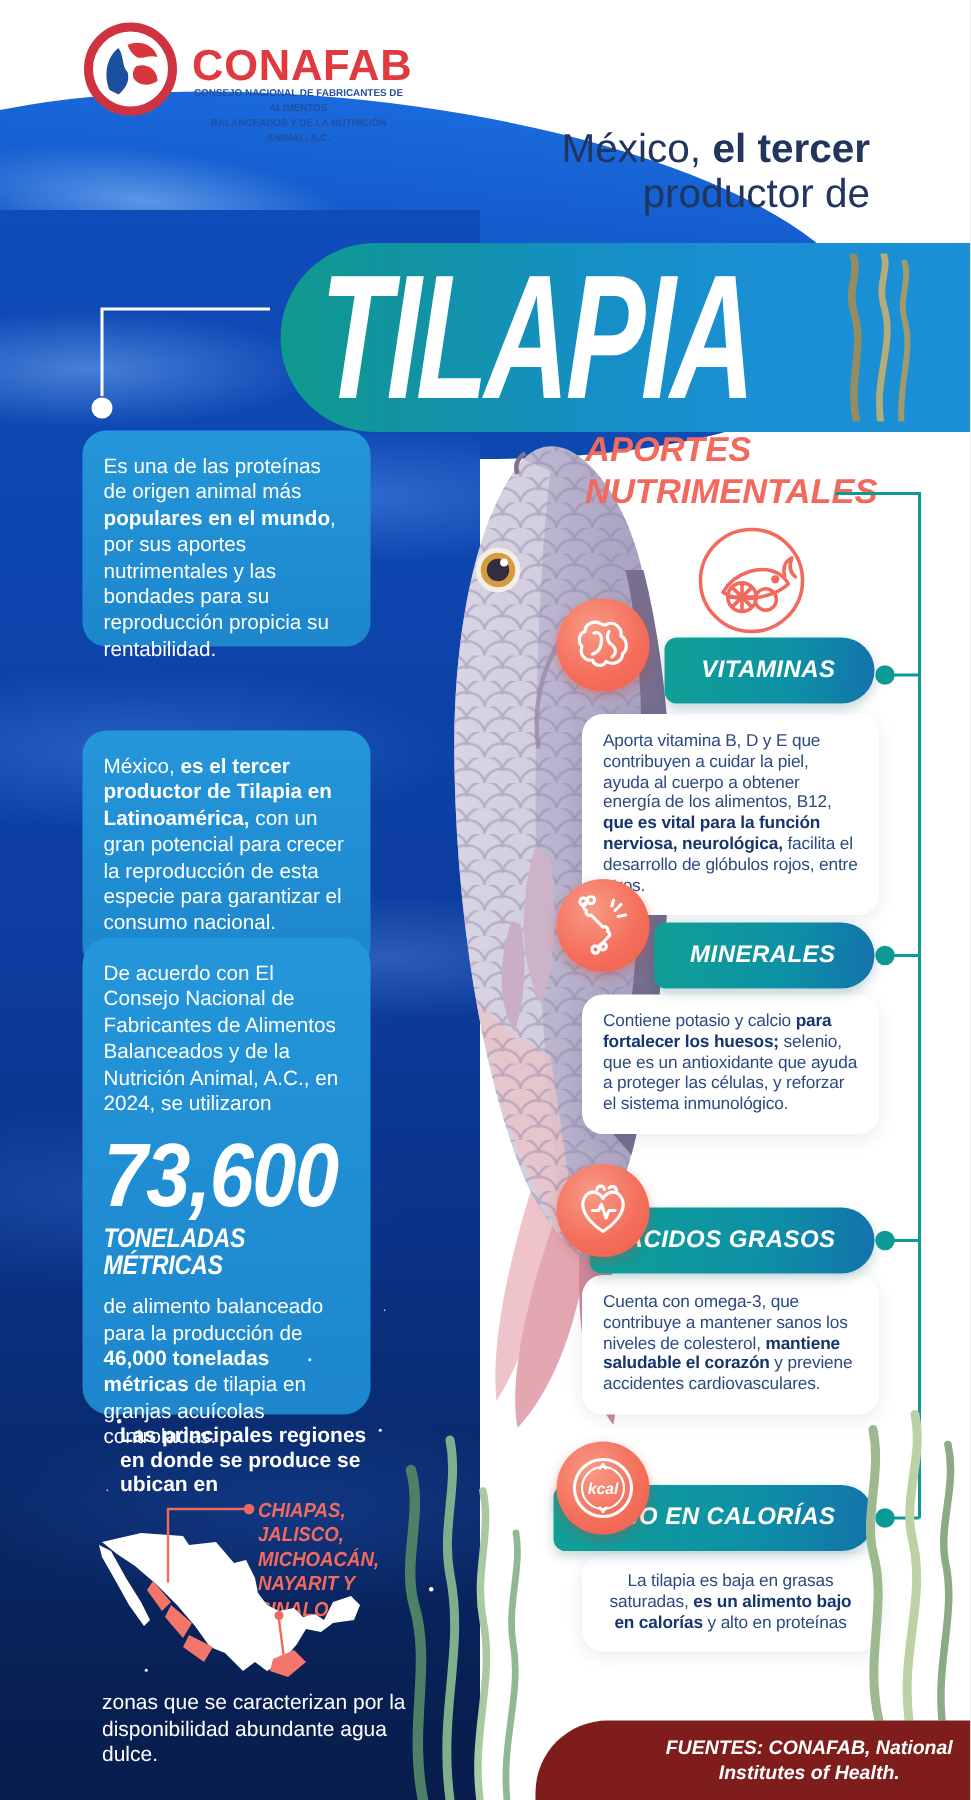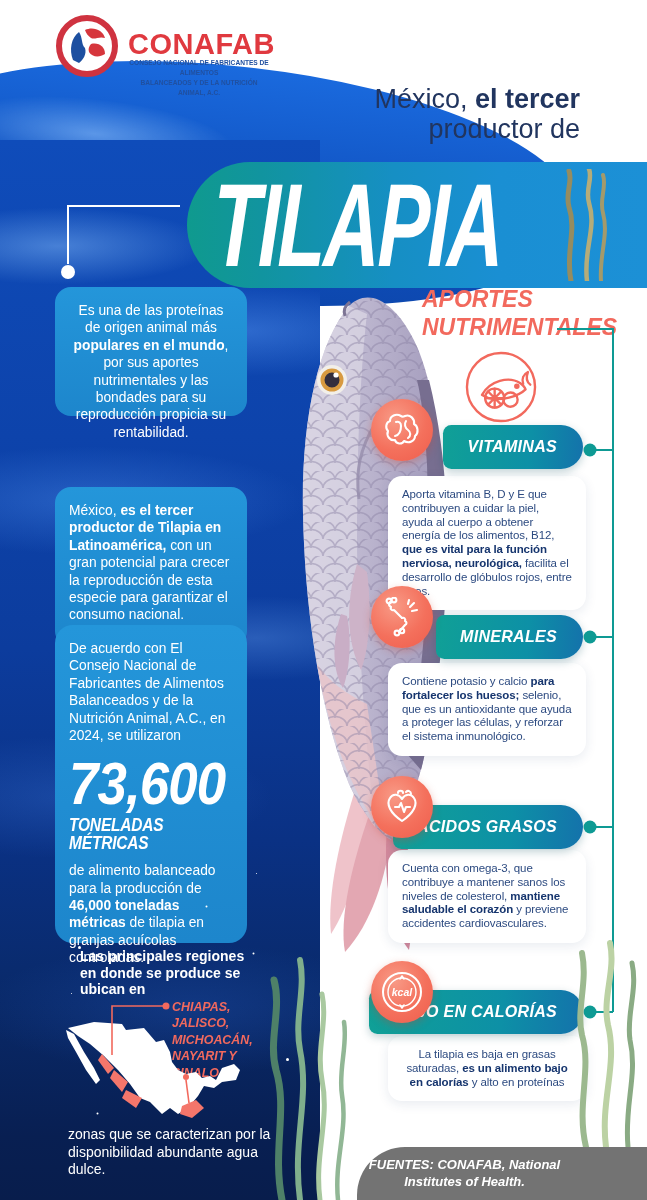--- a/index.html
+++ b/index.html
@@ -40,21 +40,21 @@
   .banner-word{display:inline-block;margin-left:26px;font-size:118px;font-weight:800;font-style:italic;
     color:#ffffff;letter-spacing:-3px;transform:scaleX(.66) skewX(-2deg);transform-origin:left center;
     line-height:1;white-space:nowrap;}
   .banner-weed{position:absolute;right:34px;top:7px;}
 
   
   .bcard{position:absolute;left:55px;width:192px;box-sizing:border-box;padding:15px 14px;z-index:3;
     border-radius:16px;background:linear-gradient(180deg,#2496da 0%,#1d86cc 100%);
     color:#ffffff;font-size:13.8px;line-height:1.26;}
   .bcard b{font-weight:800;}
-  .card1{top:287px;height:129px;text-align:center;}
+  .card1{top:287px;height:144px;}
   .card2{top:455px;height:160px;margin-top:32px;}
   .card3{top:625px;height:318px;border-radius:18px;}
   .stat-value{display:inline-block;font-size:60px;font-weight:800;font-style:italic;line-height:1;
     transform:scaleX(.88);transform-origin:left center;margin:10px 0 2px 0;letter-spacing:-1px;}
   .stat-unit{display:inline-block;font-size:18px;font-weight:800;font-style:italic;line-height:1;
     transform:scaleX(.86);transform-origin:left center;margin-bottom:10px;letter-spacing:-.2px;}
 
   
   .regions-heading{position:absolute;left:80px;top:948px;width:172px;z-index:3;
     color:#ffffff;font-size:14px;font-weight:700;line-height:1.18;}
@@ -67,42 +67,42 @@
   .dots{position:absolute;left:0;top:0;width:3px;height:3px;border-radius:50%;z-index:3;background:transparent;
     box-shadow:78px 946px 0 0 #fff,252px 952px 0 -.5px #fff,300px 982px 0 0 #fff,
                96px 1112px 0 -.5px #fff,286px 1058px 0 0 #fff,70px 992px 0 -1px #fff,
                205px 905px 0 -.5px #fff,255px 872px 0 -1px #fff;}
 
   
   .fish{position:absolute;left:287px;top:284px;z-index:2;}
 
   
   .nut-title{position:absolute;left:390px;top:286px;z-index:5;color:#f2695d;font-size:23px;
-    font-weight:800;font-style:italic;line-height:1.2;white-space:pre-line;margin-left:32px;}
+    font-weight:800;font-style:italic;line-height:1.2;white-space:pre-line;}
   .fish-badge{position:absolute;left:463px;top:349px;z-index:5;}
   .pill{position:absolute;right:64px;height:44px;line-height:44px;z-index:4;
     padding:0 26px 0 24px;border-radius:9px 24px 24px 9px;white-space:nowrap;
     background:linear-gradient(95deg,#10a096 0%,#0d90a6 62%,#1472ab 100%);
     color:#ffffff;font-size:16px;font-weight:800;font-style:italic;letter-spacing:.3px;
     box-shadow:0 3px 8px rgba(10,80,90,.25);}
   .pill-v{top:425px;} .pill-m{top:615px;} .pill-a{top:805px;} .pill-b{top:990px;}
   .icirc{position:absolute;left:371px;width:62px;height:62px;border-radius:50%;z-index:5;
     background:radial-gradient(circle at 38% 32%,#f89a86 0%,#f4705c 55%,#ef5d4c 100%);
     display:flex;align-items:center;justify-content:center;box-shadow:0 3px 8px rgba(200,70,50,.35);}
   .ic-v{top:399px;} .ic-m{top:586px;} .ic-a{top:776px;} .ic-b{top:961px;}
   .ncard{position:absolute;left:388px;width:198px;box-sizing:border-box;z-index:3;
     padding:12px 14px;border-radius:14px;background:#ffffff;
     box-shadow:0 3px 12px rgba(30,60,110,.10);
     color:#2c4a80;font-size:11.5px;line-height:1.2;letter-spacing:-.1px;}
   .ncard b{color:#16356e;font-weight:800;}
   .nc-v{top:476px;} .nc-m{top:663px;} .nc-a{top:850px;} .nc-b{top:1036px;text-align:center;}
 
   
   .footer{position:absolute;left:357px;top:1147px;width:290px;height:53px;z-index:6;
-    border-radius:48px 0 0 0;background:#737373;display:flex;align-items:center;justify-content:flex-start;}
+    border-radius:48px 0 0 0;background:#7f1d1d;display:flex;align-items:center;justify-content:flex-end;}
   .footer-text{max-width:215px;text-align:center;color:#ffffff;font-size:13px;
     font-style:italic;font-weight:600;line-height:1.3;}
 
   
   .overlay{position:absolute;left:0;top:0;z-index:5;pointer-events:none;}
   .weed-left{position:absolute;left:262px;top:930px;z-index:6;}
   .weed-right{position:absolute;left:568px;top:935px;z-index:5;}
 </style>
 </head>
 <body>

